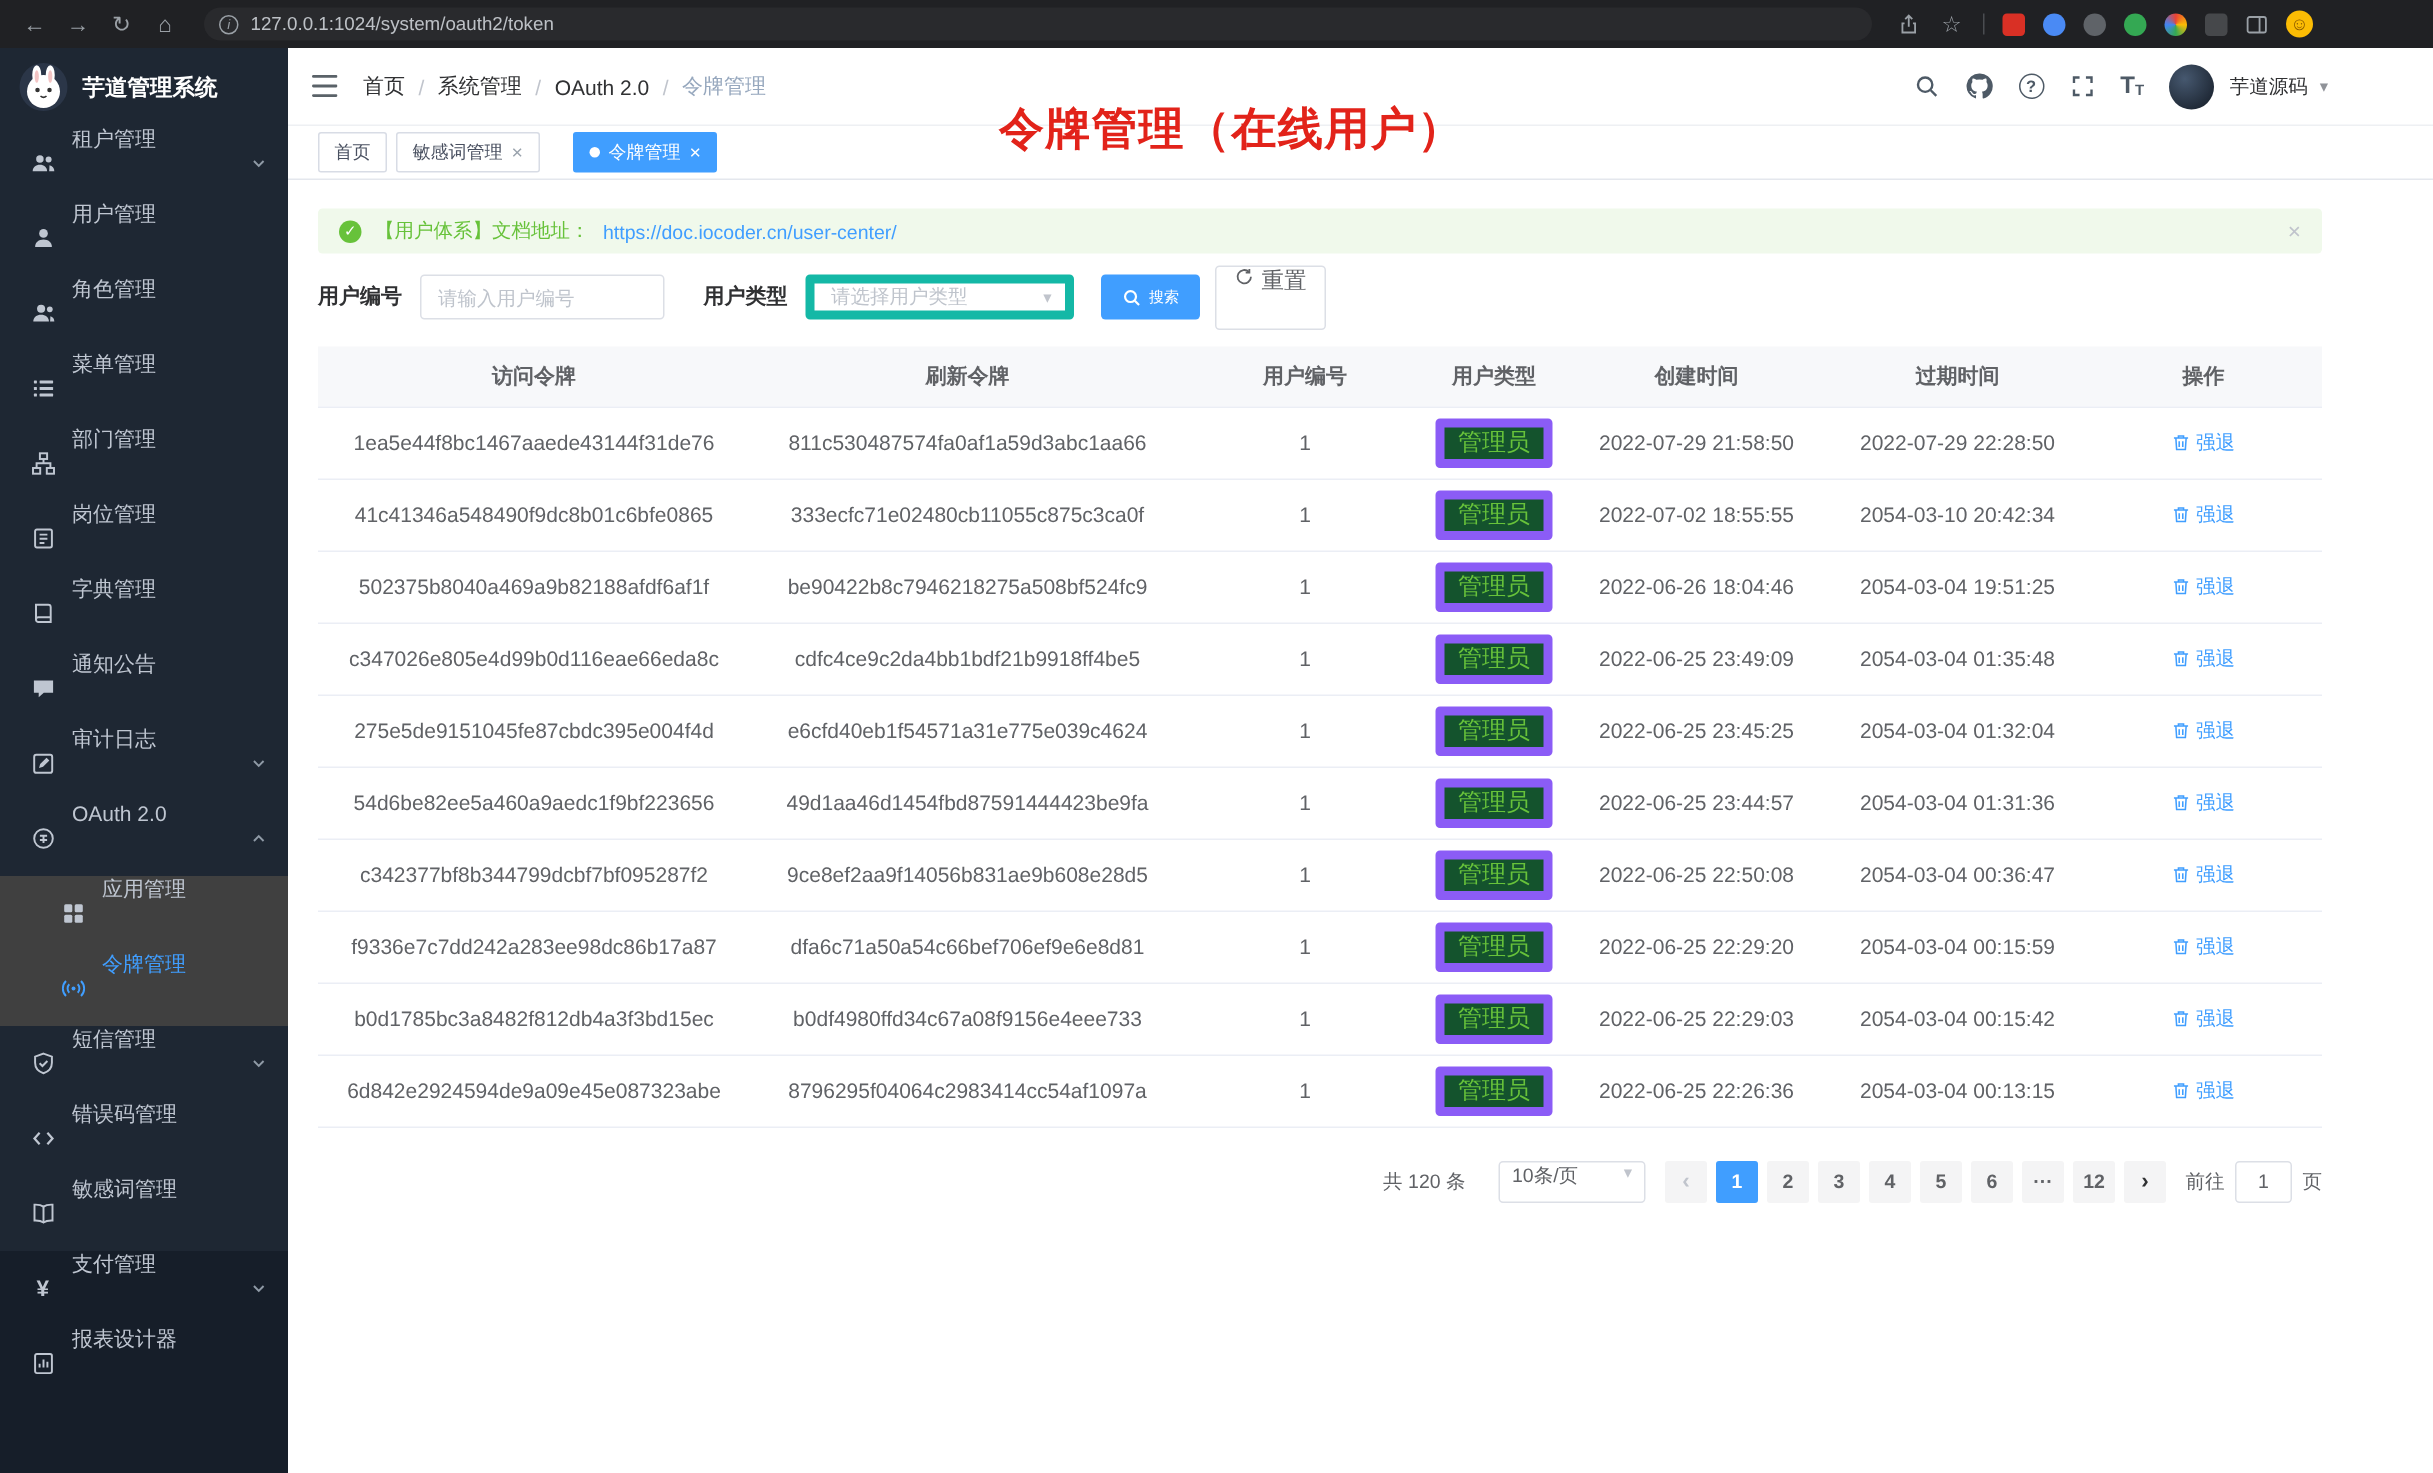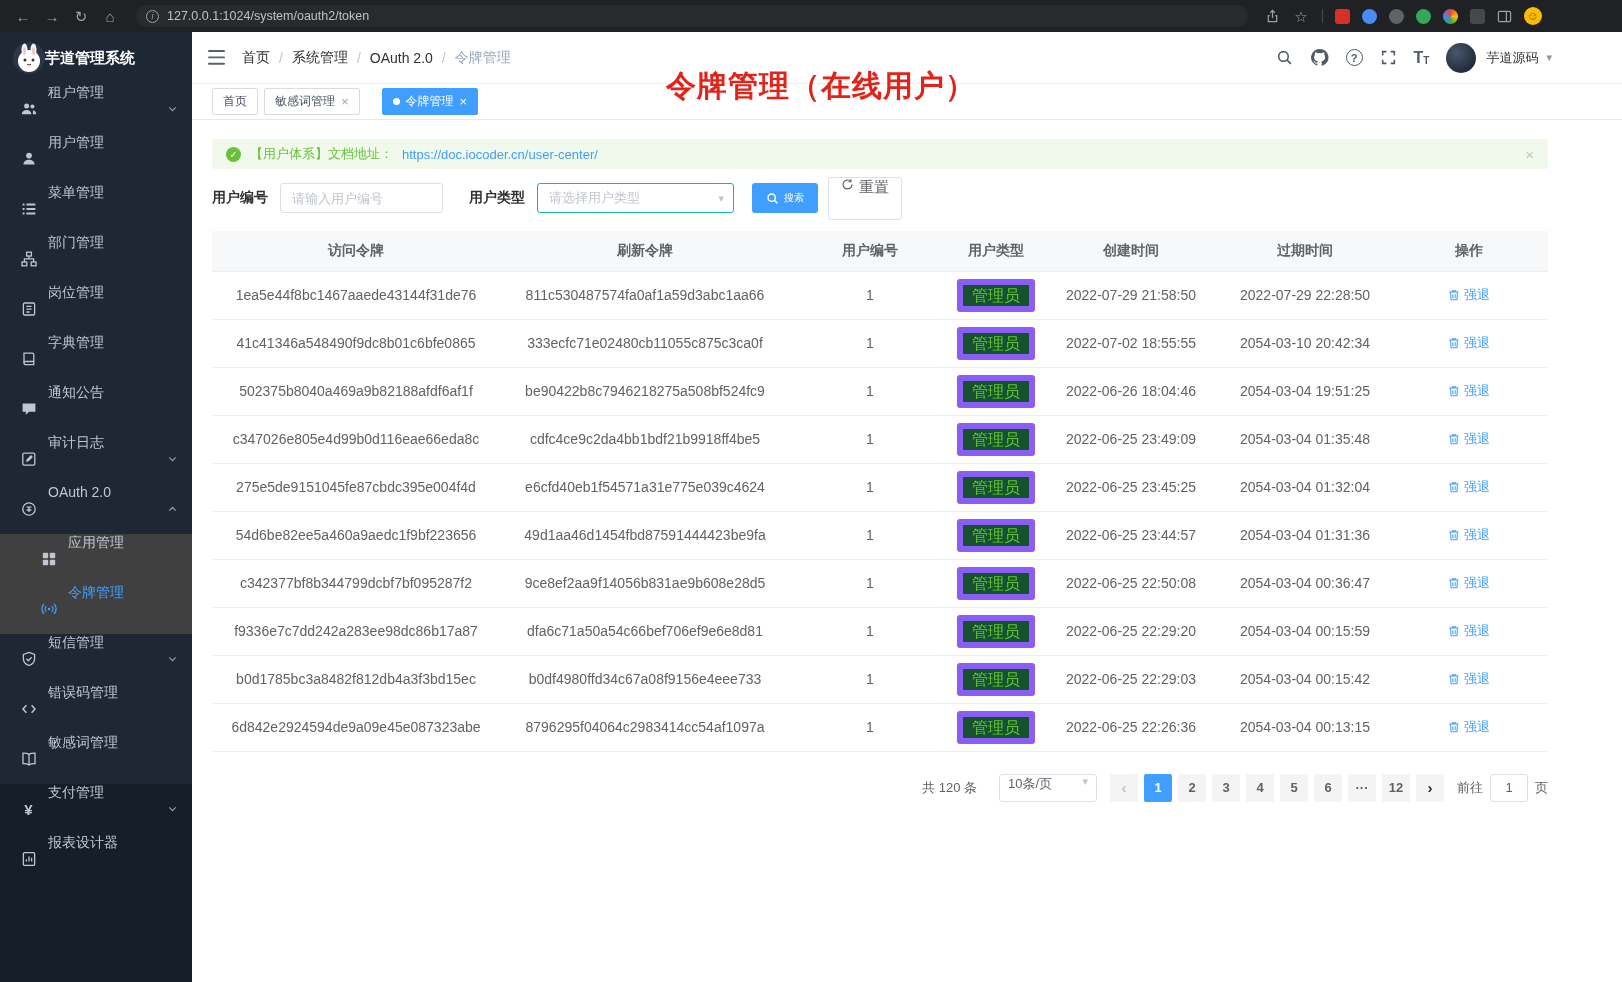--- a/index.html
+++ b/index.html
@@ -24,21 +24,21 @@
   .ext-dark{background:#5f6368}
   .ext-green{background:#34a853}
   .ext-rainbow{background:conic-gradient(#ea4335,#fbbc04,#34a853,#4285f4,#ea4335)}
   .ext-dark2{border-radius:3px;background:#46484b}
   .chrome-avatar{width:18px;height:18px;border-radius:50%;background:#fbbc04;color:#8a5a00;
     font-size:12px;line-height:18px;text-align:center;cursor:pointer}
 
   
   .sidebar{position:absolute;top:32px;left:0;width:192px;bottom:0;background:#1e2733;
     display:flex;flex-direction:column}
-  .logo{height:52px;display:flex;align-items:center;padding:0 13px;flex:0 0 auto}
+  .logo{height:52px;display:flex;align-items:center;gap:10px;padding:0 13px;flex:0 0 auto}
   .logo-img{width:32px;height:32px;border-radius:50%;background:#2b3648;display:flex;
     align-items:center;justify-content:center;overflow:hidden}
   .logo-title{color:#fff;font-size:15px;font-weight:700;white-space:nowrap}
   .mitem{height:50px;display:flex;gap:11px;padding:0 14px 0 20px;
     color:#bfc6d1;font-size:14px;cursor:pointer;flex:0 0 auto;white-space:nowrap}
   .mitem .micon{width:17px;display:flex;justify-content:center;align-items:center}
   .mitem .micon svg{display:block}
   .marrow{margin-left:auto;color:#8f9aa6;display:flex}
   .chev.up{transform:rotate(180deg)}
   .mitem.sub{padding-left:40px;background:#404040}
@@ -89,21 +89,21 @@
     display:flex;align-items:center;justify-content:center;flex:0 0 auto}
   .alert-text{font-size:13px;color:#67c23a}
   .alert-link{font-size:13px;color:#409eff;cursor:pointer}
   .alert-x{margin-left:auto;color:#c0c4cc;font-size:15px;cursor:pointer;line-height:1}
 
   .filters{display:flex;align-items:center;margin-top:13px;height:32px}
   .flabel{font-size:14px;font-weight:700;color:#303133;margin-right:12px;white-space:nowrap}
   .finput{width:163px;height:30px;border:1px solid #dcdfe6;border-radius:3px;padding:0 11px;
     font-size:13px;color:#606266;outline:none}
   .finput::placeholder{color:#bfc4cc}
-  .fselect{width:197px;height:30px;border:1px solid #14b8a6;border-radius:3px;display:flex;
+  .fselect{width:179px;height:30px;border:6px solid #14b8a6;border-radius:3px;display:flex;
     align-items:center;justify-content:space-between;padding:0 9px 0 11px;cursor:pointer}
   .fselect .ph{font-size:13px;color:#bfc4cc}
   .scaret{color:#c0c4cc;font-size:11px}
   .ml26{margin-left:26px}
   .btn-primary{height:30px;padding:0 14px;margin-left:18px;background:#409eff;border:none;
     border-radius:3px;color:#fff;font-size:10px;display:flex;align-items:center;gap:5px;cursor:pointer}
   .btn-plain{height:43px;padding:0 12px;margin-left:10px;background:#fff;border:1px solid #dcdfe6;
     border-radius:3px;color:#606266;font-size:15px;display:flex;align-items:flex-start;gap:5px;cursor:pointer}
 
   table.grid{width:100%;border-collapse:collapse;margin-top:17px;table-layout:fixed}
@@ -202,20 +202,31 @@
       </span>
   </div>
   <div class="mitem">
     <span class="micon">
         <svg width="16" viewBox="0 0 16 16" fill="currentColor">
           <circle cx="8" cy="4.6" r="2.9"></circle>
           <path d="M2.4 13.6c0-3.1 2.5-4.9 5.6-4.9s5.6 1.8 5.6 4.9z"></path>
         </svg>
       </span>
     <span class="mlabel">用户管理</span>
+  </div>
+  <div class="mitem">
+    <span class="micon">
+        <svg width="16" viewBox="0 0 16 16" fill="currentColor">
+          <circle cx="6.4" cy="4.8" r="2.7"></circle>
+          <path d="M1.2 13.4c0-2.9 2.3-4.6 5.2-4.6s5.2 1.7 5.2 4.6z"></path>
+          <circle cx="12.2" cy="5.2" r="1.9"></circle>
+          <path d="M12.4 13.4h2.8c0-2-1-3.2-2.6-3.6z"></path>
+        </svg>
+      </span>
+    <span class="mlabel">角色管理</span>
   </div>
   <div class="mitem">
     <span class="micon">
         <svg width="16" viewBox="0 0 16 16" fill="currentColor">
           <rect x="1.6" y="2.6" width="2" height="2" rx=".4"></rect>
           <rect x="5.4" y="2.6" width="9" height="2" rx=".4"></rect>
           <rect x="1.6" y="7" width="2" height="2" rx=".4"></rect>
           <rect x="5.4" y="7" width="9" height="2" rx=".4"></rect>
           <rect x="1.6" y="11.4" width="2" height="2" rx=".4"></rect>
           <rect x="5.4" y="11.4" width="9" height="2" rx=".4"></rect>

